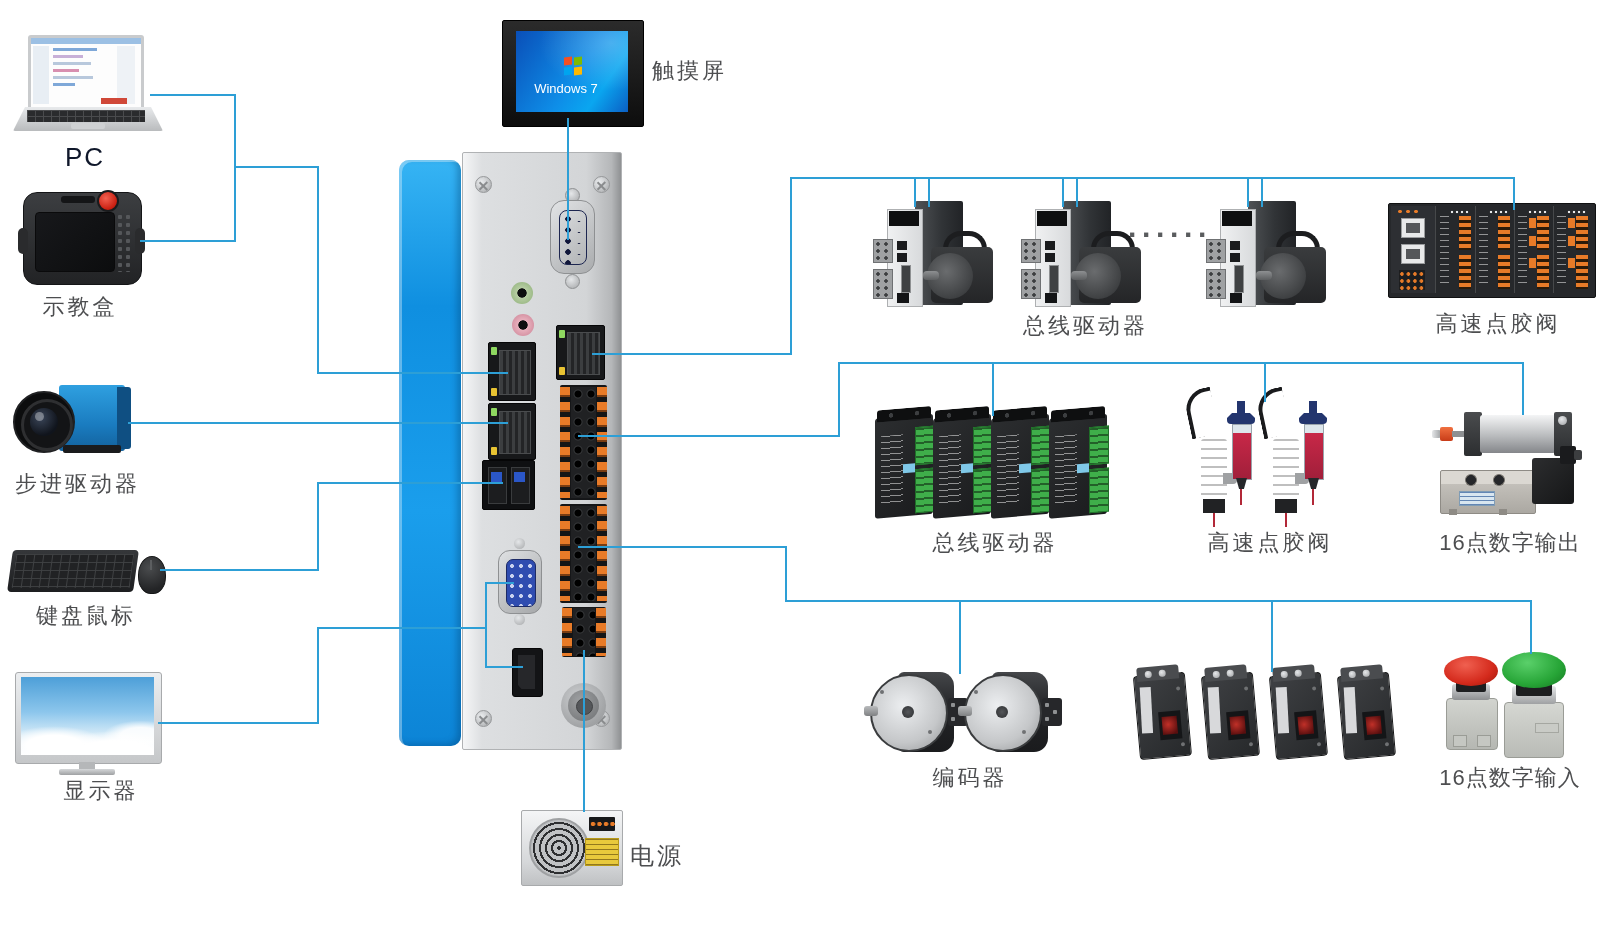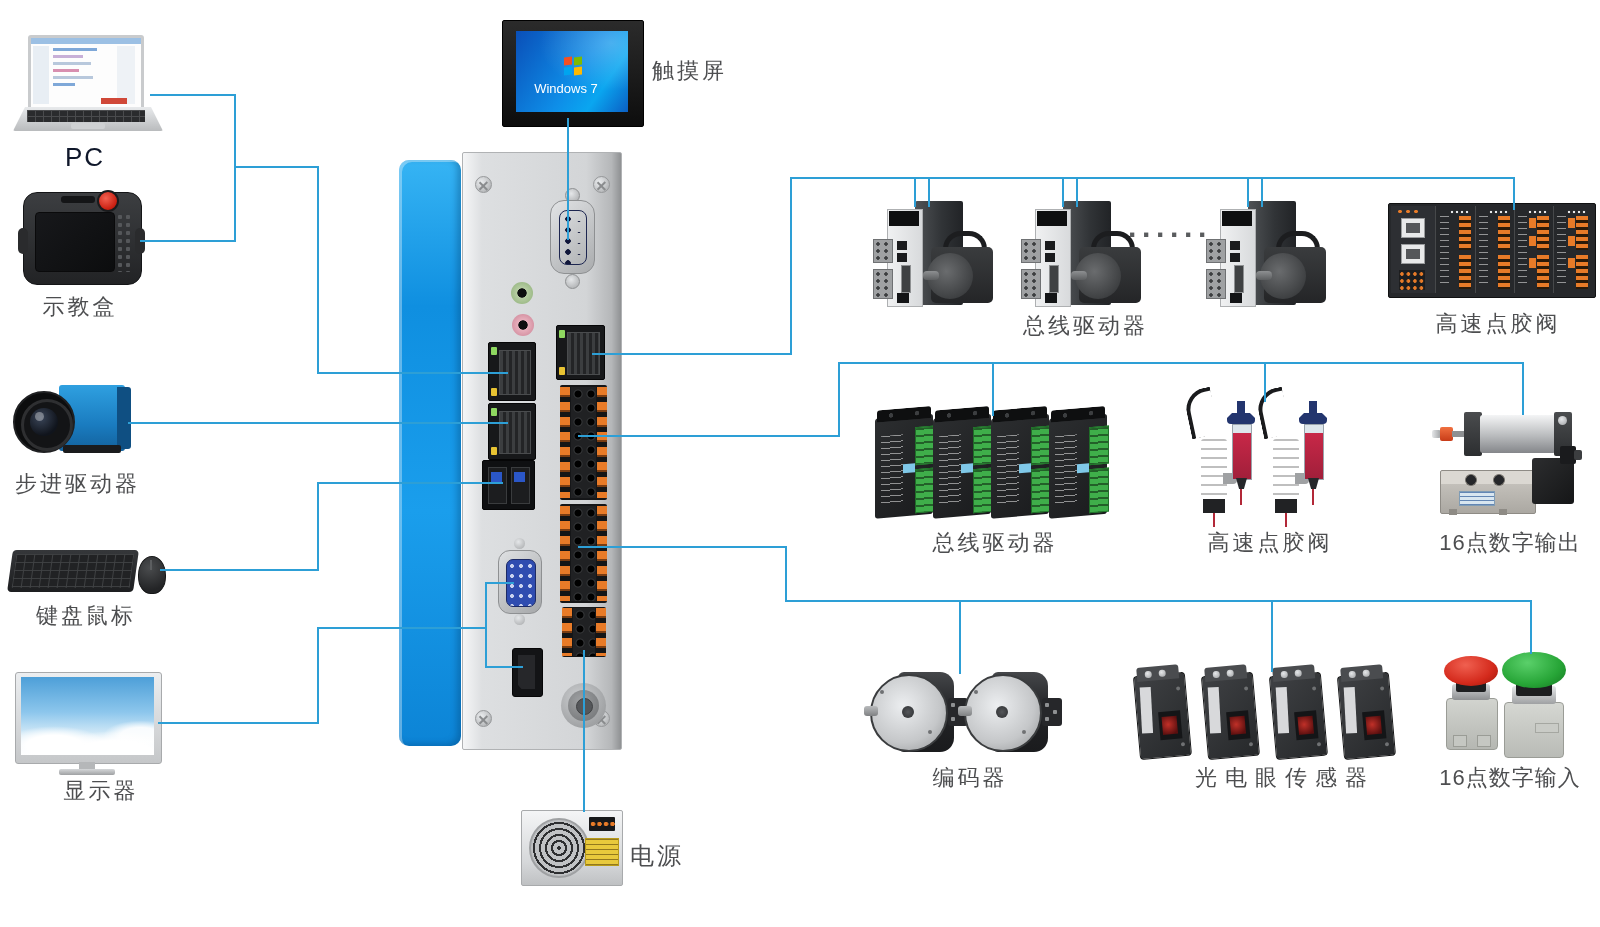--- a/index.html
+++ b/index.html
@@ -517,16 +517,15 @@
   <div class="lbl" style="left:26px;top:601px;width:120px">键盘鼠标</div>
   <div class="lbl" style="left:41px;top:776px;width:120px">显示器</div>
   <div class="lbl" style="left:652px;top:56px;width:130px;text-align:left">触摸屏</div>
   <div class="lbl" style="left:630px;top:840px;width:90px;text-align:left;font-size:24px">电源</div>
   <div class="lbl" style="left:998px;top:311px;width:175px">总线驱动器</div>
   <div class="lbl" style="left:1418px;top:309px;width:160px">高速点胶阀</div>
   <div class="lbl" style="left:910px;top:528px;width:170px">总线驱动器</div>
   <div class="lbl" style="left:1180px;top:528px;width:180px">高速点胶阀</div>
   <div class="lbl" style="left:1420px;top:528px;width:180px;letter-spacing:1px">16点数字输出</div>
   <div class="lbl" style="left:910px;top:763px;width:120px">编码器</div>
-  <div class="lbl" style="left:1170px;top:763px;width:230px;letter-spacing:8px">光电眼传感器</div>
   <div class="lbl" style="left:1420px;top:763px;width:180px;letter-spacing:1px">16点数字输入</div>
 
 </div>
 
 </body></html>

